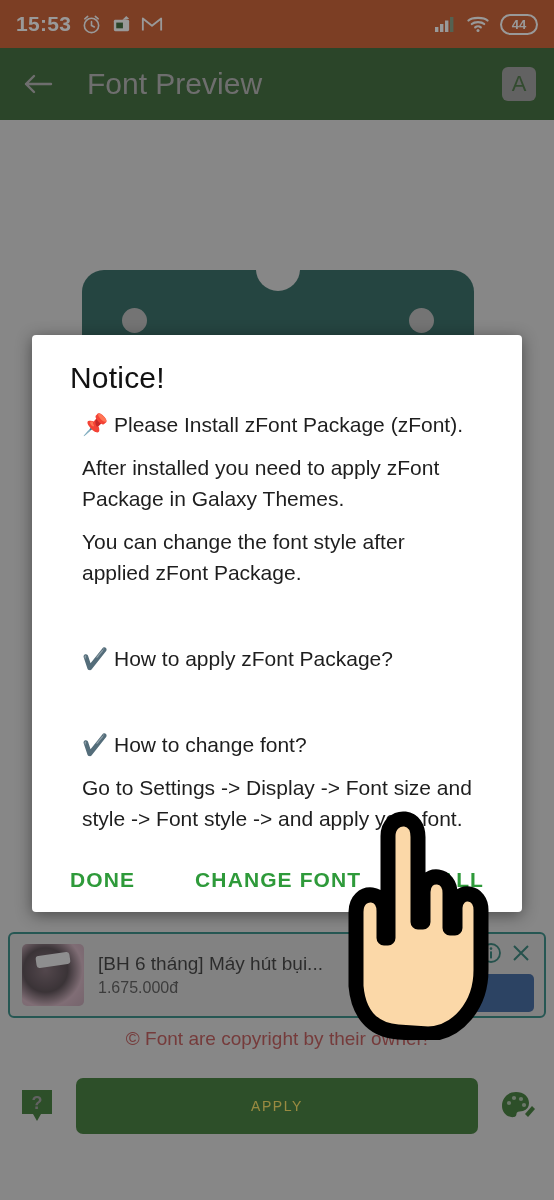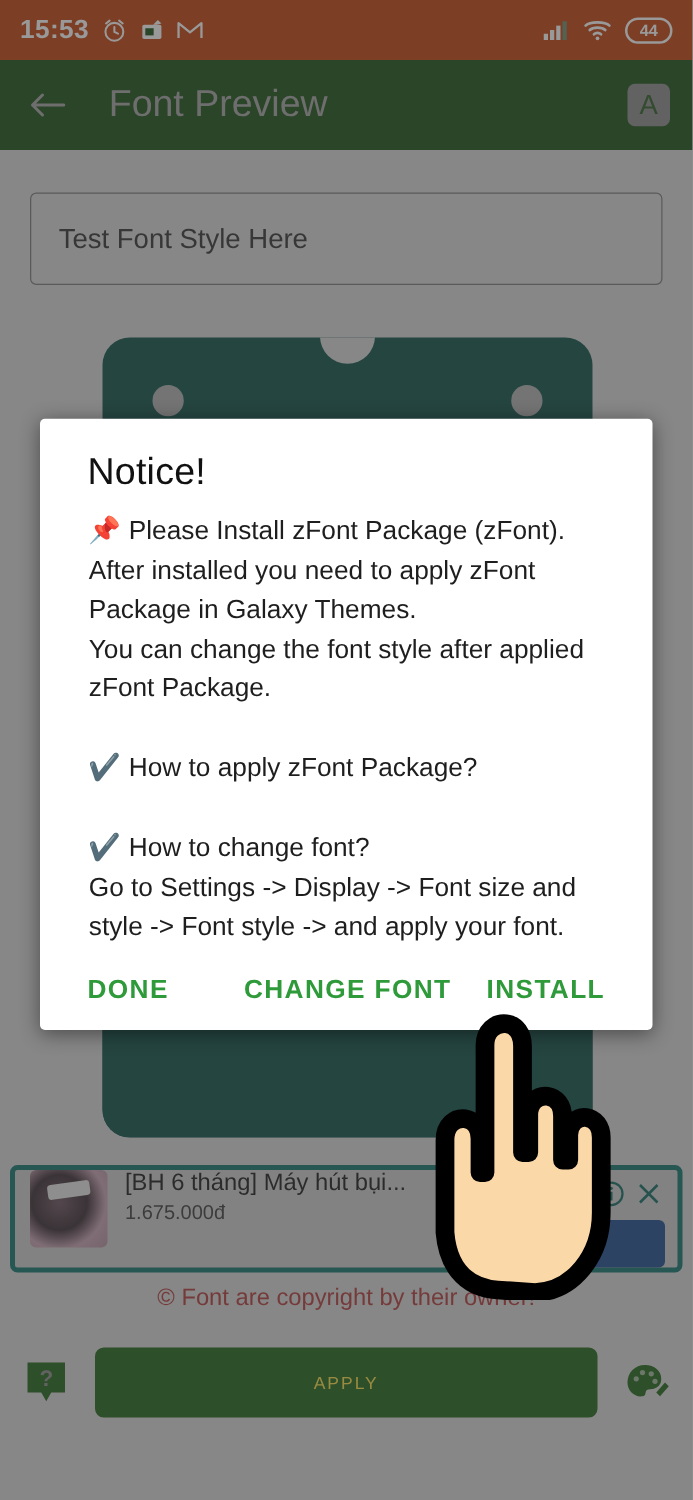--- a/index.html
+++ b/index.html
@@ -90,22 +90,22 @@
   .card-hole.right { right: 40px; }
   #card-wave {
     position: absolute; left: -6px; bottom: 0; width: 404px; height: 180px;
   }
   #card-dots { position: absolute; left: 110px; top: 420px; }
 
   
   #ad-banner {
     position: absolute; left: 8px; top: 812px;
     width: 538px; height: 86px;
-    background: #cfcfcf; border: 4px solid #0f766e; border-radius: 6px;
-    display: flex; align-items: flex-start; padding: 0 12px;
+    background: #cfcfcf; border: 2px solid #0f766e; border-radius: 6px;
+    display: flex; align-items: center; padding: 0 12px;
   }
   #ad-thumb {
     width: 62px; height: 62px; border-radius: 5px;
     background: radial-gradient(circle at 38% 42%, #6d5560 0%, #3a2b33 42%, #caa4b4 70%, #b590a2 100%);
     flex: none; position: relative; overflow: hidden;
   }
   #ad-thumb::after {
     content: ""; position: absolute; left: 14px; top: 10px;
     width: 34px; height: 12px; background: #e8e8ea; border-radius: 3px;
     transform: rotate(-8deg);
@@ -154,21 +154,21 @@
     background: #ffffff; border-radius: 4px;
     box-shadow: 0 3px 16px rgba(0,0,0,0.45);
     padding: 26px 38px 0 38px;
     z-index: 20;
   }
   #dialog-title {
     font-size: 30px; color: #111111; font-weight: normal;
     margin-bottom: 14px; letter-spacing: .2px;
   }
   #dialog-body { font-size: 21px; line-height: 31px; color: #1e1e1e; }
-  #dialog-body p { margin: 1px; }
+  #dialog-body p { margin: 12px; }
   #dialog-body .spacer { height: 31px; }
   #dialog-actions {
     display: flex; align-items: center;
     padding: 22px 0 20px 0;
   }
   .dlg-btn {
     color: #2e9a3a; font-size: 21px; font-weight: bold;
     letter-spacing: 1.1px; white-space: nowrap;
   }
   #btn-done { margin-right: auto; }
@@ -181,23 +181,20 @@
     z-index: 40; pointer-events: none;
   }
 </style>
 </head>
 <body>
 
 <div id="screen">
 
   <div id="content">
 
-    <div id="preview-input">
-      <span>Test Font Style Here</span>
-    </div>
 
     <div id="preview-card">
       <div id="card-notch"></div>
       <div class="card-hole left"></div>
       <div class="card-hole right"></div>
       <svg id="card-dots" width="200" height="90" viewBox="0 0 200 90">
         <g fill="#5c4a4e">
           <ellipse cx="14" cy="58" rx="10" ry="7" transform="rotate(35 14 58)"></ellipse>
           <ellipse cx="38" cy="40" rx="10" ry="7" transform="rotate(22 38 40)"></ellipse>
           <ellipse cx="66" cy="30" rx="10" ry="7" transform="rotate(8 66 30)"></ellipse>

